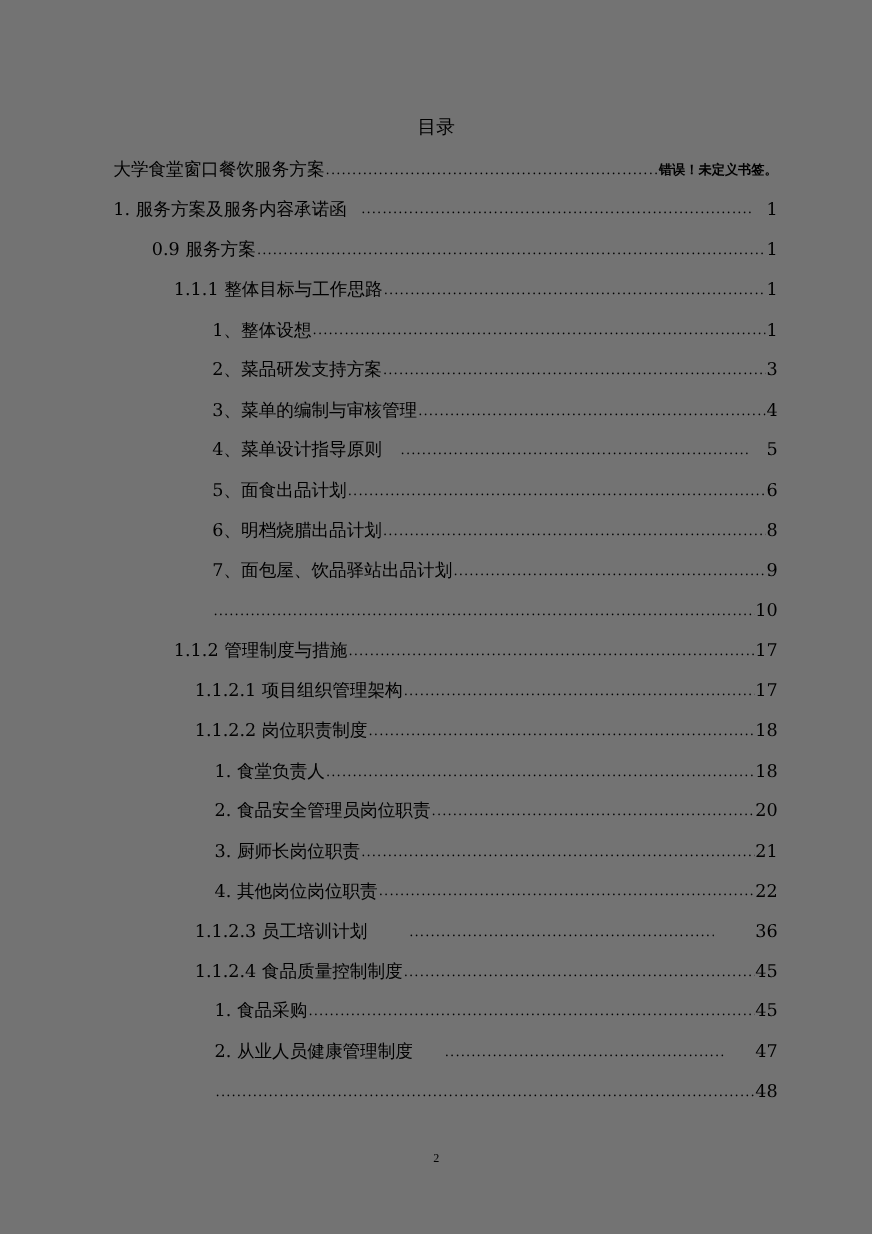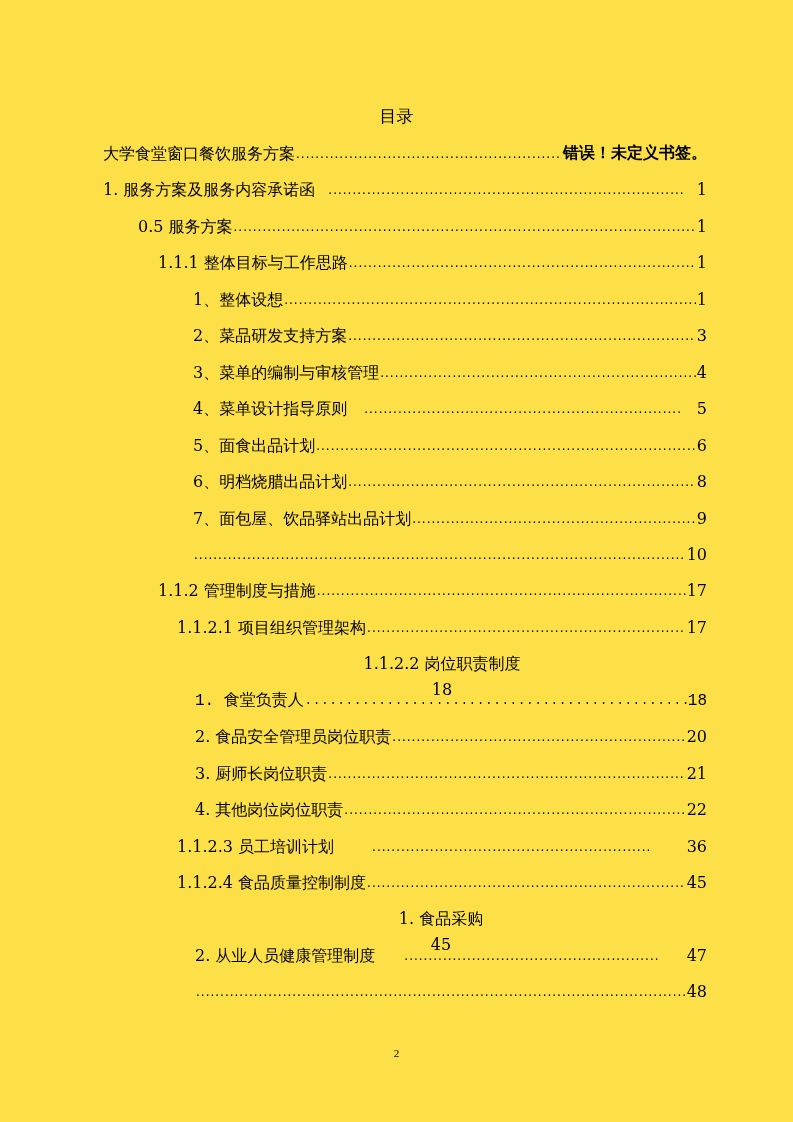--- a/index.html
+++ b/index.html
@@ -13,21 +13,21 @@
       position: relative;
       overflow: hidden;
       font-family: "DejaVu Serif", "Liberation Serif", serif;
       color: #000000;
     }
     .page {
       position: absolute;
       left: 0; top: 0;
       width: 793px;
       height: 1122px;
-      background: #fde047;
+      background: #737373;
     }
     .toc-title {
       position: absolute;
       top: 104px;
       left: 0;
       width: 793px;
       text-align: center;
       font-size: 17px;
       line-height: 24px;
     }
@@ -60,22 +60,22 @@
     }
     .toc-leader::before {
       content: "................................................................................................................................................................................................................................";
     }
     .toc-page {
       flex: 0 0 auto;
       text-align: right;
     }
     .toc-page.error {
       font-weight: bold;
-      font-family: Liberation Mono, monospace;
-      font-size: 16px;
+      font-family: Liberation Serif, serif;
+      font-size: 12px;
     }
     .page-number {
       position: absolute;
       top: 1046px;
       left: 0;
       width: 793px;
       text-align: center;
       font-size: 11px;
       line-height: 14px;
       font-family: "Liberation Serif", serif;
@@ -92,21 +92,21 @@
         <span class="toc-label">大学食堂窗口餐饮服务方案</span>
         <span class="toc-leader"></span>
         <span class="toc-page error">错误！未定义书签。</span>
       </div>
       <div class="toc-row" style="left: 103px; width: 604px; top: 36.45px; gap: 12px;">
         <span class="toc-label">1. 服务方案及服务内容承诺函</span>
         <span class="toc-leader"></span>
         <span class="toc-page">1</span>
       </div>
       <div class="toc-row" style="left: 138px; width: 569px; top: 72.9px;">
-        <span class="toc-label">0.5 服务方案</span>
+        <span class="toc-label">0.9 服务方案</span>
         <span class="toc-leader"></span>
         <span class="toc-page">1</span>
       </div>
       <div class="toc-row" style="left: 158px; width: 549px; top: 109.35px;">
         <span class="toc-label">1.1.1 整体目标与工作思路</span>
         <span class="toc-leader"></span>
         <span class="toc-page">1</span>
       </div>
       <div class="toc-row" style="left: 193px; width: 514px; top: 145.8px;">
         <span class="toc-label">1、整体设想</span>
@@ -150,26 +150,26 @@
       <div class="toc-row" style="left: 158px; width: 549px; top: 437.4px;">
         <span class="toc-label">1.1.2 管理制度与措施</span>
         <span class="toc-leader"></span>
         <span class="toc-page">17</span>
       </div>
       <div class="toc-row" style="left: 177px; width: 530px; top: 473.85px;">
         <span class="toc-label">1.1.2.1 项目组织管理架构</span>
         <span class="toc-leader"></span>
         <span class="toc-page">17</span>
       </div>
-      <div class="toc-row" style="left: 177px; width: 530px; top: 510.3px; flex-direction: column;">
+      <div class="toc-row" style="left: 177px; width: 530px; top: 510.3px;">
         <span class="toc-label">1.1.2.2 岗位职责制度</span>
         <span class="toc-leader"></span>
         <span class="toc-page">18</span>
       </div>
-      <div class="toc-row" style="left: 195px; width: 512px; top: 546.75px; font-family: Liberation Mono, monospace;">
+      <div class="toc-row" style="left: 195px; width: 512px; top: 546.75px;">
         <span class="toc-label">1. 食堂负责人</span>
         <span class="toc-leader"></span>
         <span class="toc-page">18</span>
       </div>
       <div class="toc-row" style="left: 195px; width: 512px; top: 583.2px;">
         <span class="toc-label">2. 食品安全管理员岗位职责</span>
         <span class="toc-leader"></span>
         <span class="toc-page">20</span>
       </div>
       <div class="toc-row" style="left: 195px; width: 512px; top: 619.65px;">
@@ -185,21 +185,21 @@
       <div class="toc-row" style="left: 177px; width: 530px; top: 692.55px; gap: 37px;">
         <span class="toc-label">1.1.2.3 员工培训计划</span>
         <span class="toc-leader"></span>
         <span class="toc-page">36</span>
       </div>
       <div class="toc-row" style="left: 177px; width: 530px; top: 729px;">
         <span class="toc-label">1.1.2.4 食品质量控制制度</span>
         <span class="toc-leader"></span>
         <span class="toc-page">45</span>
       </div>
-      <div class="toc-row" style="left: 185px; width: 512px; top: 765.45px; flex-direction: column;">
+      <div class="toc-row" style="left: 195px; width: 512px; top: 765.45px;">
         <span class="toc-label">1. 食品采购</span>
         <span class="toc-leader"></span>
         <span class="toc-page">45</span>
       </div>
       <div class="toc-row" style="left: 195px; width: 512px; top: 801.9px; gap: 28px;">
         <span class="toc-label">2. 从业人员健康管理制度</span>
         <span class="toc-leader"></span>
         <span class="toc-page">47</span>
       </div>
       <div class="toc-row" style="left: 195px; width: 512px; top: 838.35px;">

